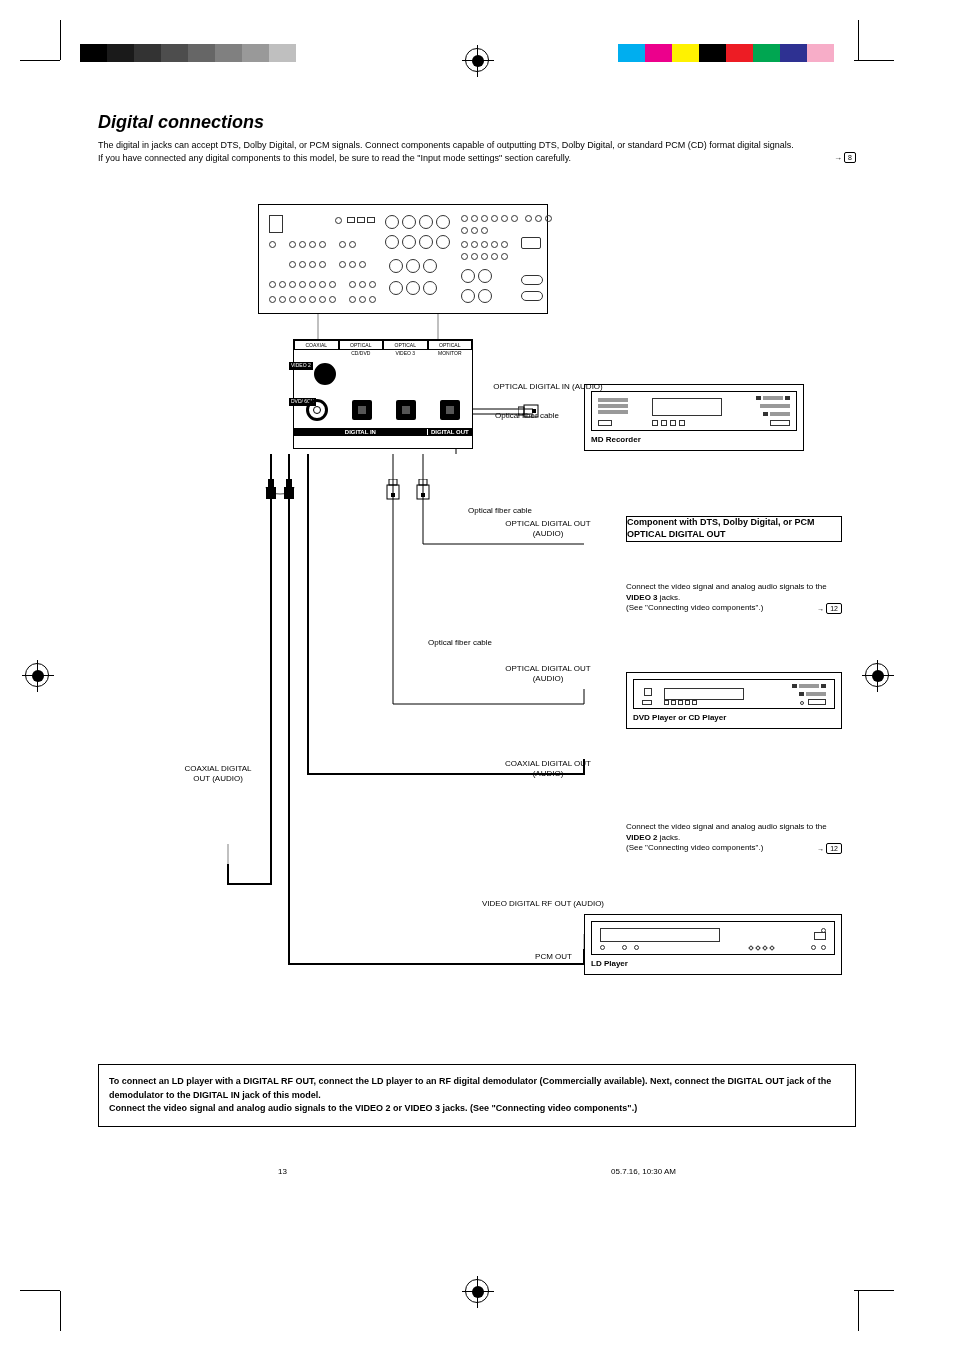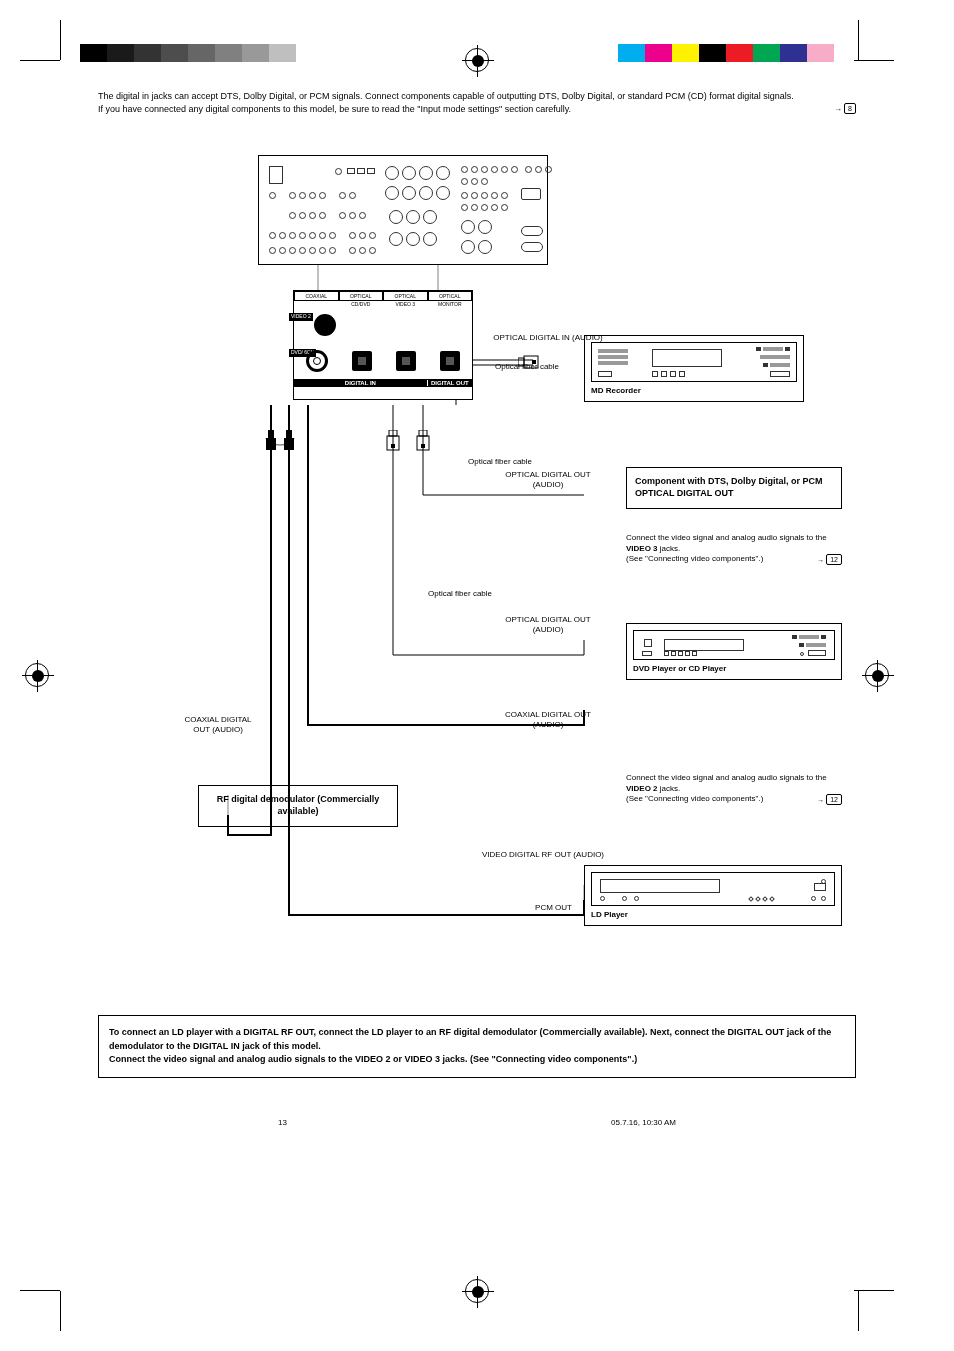--- a/index.html
+++ b/index.html
@@ -22,21 +22,21 @@
   .reg-target::before { left:50%; top:-4px; width:1px; height:32px; }
   .reg-target::after { top:50%; left:-4px; height:1px; width:32px; }
   .reg-target .inner { position:absolute; top:6px; left:6px; width:12px; height:12px; border-radius:50%; background:#000; }
   .color-bar { position: absolute; top: 44px; height: 18px; display: flex; }
   .color-bar.left { left: 80px; }
   .color-bar.right { right: 120px; }
   .color-bar div { width: 27px; height: 18px; }
   .page { position: absolute; top: 90px; left: 98px; width: 758px; }
   .section-header { font-style: italic; font-weight: bold; font-size: 11px; padding-bottom: 4px; border-bottom: 3px solid #000; margin-top: 48px; }
   .title { font-style: italic; font-weight: bold; font-size: 18px; margin-top: 22px; }
-  .intro { font-size: 9px; line-height: 1.4; }
+  .intro { font-size: 9px; line-height: 1.4; margin-top: 6px; }
   .pageref { float: right; font-size: 8px; display: inline-flex; align-items: center; gap: 2px; }
   .pageref-box { border: 1px solid #000; border-radius: 2px; padding: 0 3px; font-size: 7px; }
   .diagram { position: relative; margin-top: 40px; height: 840px; }
   .receiver { position: absolute; top: 0; left: 160px; width: 290px; height: 110px; border: 1px solid #000; }
   .receiver-inner { position:absolute; inset:6px; }
   .dots-row { display:flex; gap:3px; }
   .dot { width:7px; height:7px; border:1px solid #333; border-radius:50%; }
   .knob { width:14px; height:14px; border:1px solid #333; border-radius:50%; }
   .digital-panel { position: absolute; top: 135px; left: 195px; width: 180px; height: 110px; border: 1px solid #000; background: #fff; }
   .dp-header { display:flex; font-size:5px; text-align:center; }
@@ -49,21 +49,21 @@
   .opt-jack { width:20px; height:20px; background:#000; border-radius:2px; position:relative; }
   .opt-jack::after { content:""; position:absolute; top:6px; left:6px; width:8px; height:8px; background:#555; }
   .row-label { background:#000; color:#fff; font-size:6px; font-weight:bold; text-align:center; padding:1px 0; }
   .row-label-split { display:flex; }
   .row-label-split div:first-child { flex:3; background:#000; color:#fff; }
   .row-label-split div:last-child { flex:1; background:#000; color:#fff; border-left:1px solid #fff; }
   .side-label { position:absolute; font-size:5px; background:#000; color:#fff; padding:1px 2px; text-align:center; line-height:1.1; }
   .device-box { position:absolute; border:1px solid #000; padding:6px; width:220px; }
   .device-rack { border:1px solid #000; height:40px; margin-bottom:4px; position:relative; background:#fff; }
   .device-label { font-size:8px; font-weight:bold; }
-  .component-box { position:absolute; border:1px solid #000; padding:8px; width:216px; font-size:9px; font-weight:bold; line-height:1.3; }
+  .component-box { position:absolute; border:1px solid #000; padding:0; width:216px; font-size:9px; font-weight:bold; line-height:1.3; }
   .note-box { font-size:8px; line-height:1.3; width:216px; position:absolute; }
   .note-box b { font-weight:bold; }
   .wire-label { position:absolute; font-size:8px; text-align:right; line-height:1.2; }
   .wire-label.left { text-align:left; }
   .demod-box { position:absolute; border:1px solid #000; padding:8px; font-size:9px; font-weight:bold; text-align:center; line-height:1.3; }
   .bottom-note { border:1px solid #000; padding:10px; font-size:9px; font-weight:bold; line-height:1.5; margin-top: 20px; }
   .page-num { text-align:right; font-size:14px; font-weight:bold; margin-top:12px; }
   .page-num sup { font-size:9px; }
   .footer-info { display:flex; justify-content:space-between; font-size:8px; margin-top:40px; padding: 0 180px; }
   svg.wires { position:absolute; top:0; left:0; pointer-events:none; }
@@ -109,20 +109,21 @@
     <div style="background:#ec008c"></div>
     <div style="background:#fff200"></div>
     <div style="background:#000"></div>
     <div style="background:#ed1c24"></div>
     <div style="background:#00a651"></div>
     <div style="background:#2e3192"></div>
     <div style="background:#f7adc8"></div>
 </div>
 
 <div class="page">
+  <div class="title">Digital connections</div>
   <div class="intro">
     <span>The digital in jacks can accept DTS, Dolby Digital, or PCM signals. Connect components capable of outputting DTS, Dolby Digital, or standard PCM (CD) format digital signals.</span><br>
     <span>If you have connected any digital components to this model, be sure to read the "Input mode settings" section carefully.</span>
     <span class="pageref">→<span class="pageref-box">8</span></span>
   </div>
 
   <div class="diagram">
 
     <svg class="wires" width="758" height="840">
 
@@ -417,23 +418,20 @@
     </div>
 
     <div class="wire-label" style="top:555px;left:395px;width:110px;text-align:center">COAXIAL DIGITAL OUT (AUDIO)</div>
     <div class="note-box" style="top:618px;left:528px">
       <span>Connect the video signal and analog audio signals to the </span><b>VIDEO 2</b><span> jacks.</span><br>
       <span>(See "Connecting video components".)</span>
       <span class="small-pageref">→<span class="pageref-box">12</span></span>
     </div>
 
     <div class="wire-label" style="top:560px;left:80px;width:80px;text-align:center">COAXIAL DIGITAL OUT (AUDIO)</div>
-    <div class="demod-box" style="top:630px;left:100px;width:200px">
-      <span>RF digital demodulator (Commercially available)</span>
-    </div>
 
     <div class="wire-label" style="top:695px;left:380px;width:130px;text-align:center">VIDEO DIGITAL RF OUT (AUDIO)</div>
     <div class="wire-label" style="top:748px;left:414px;width:60px">PCM OUT</div>
     <div class="device-box" style="top:710px;left:486px;width:258px">
       <div class="device-rack" style="height:34px">
         <div style="position:absolute;top:6px;left:8px;width:120px;height:14px;border:1px solid #333"></div>
         <div style="position:absolute;top:6px;right:8px;width:5px;height:5px;border-radius:50%;border:1px solid #333"></div>
         <div style="position:absolute;bottom:4px;left:8px;width:5px;height:5px;border-radius:50%;border:1px solid #333"></div>
         <div style="position:absolute;bottom:4px;left:30px;width:5px;height:5px;border-radius:50%;border:1px solid #333"></div>
         <div style="position:absolute;bottom:4px;left:42px;width:5px;height:5px;border-radius:50%;border:1px solid #333"></div>

